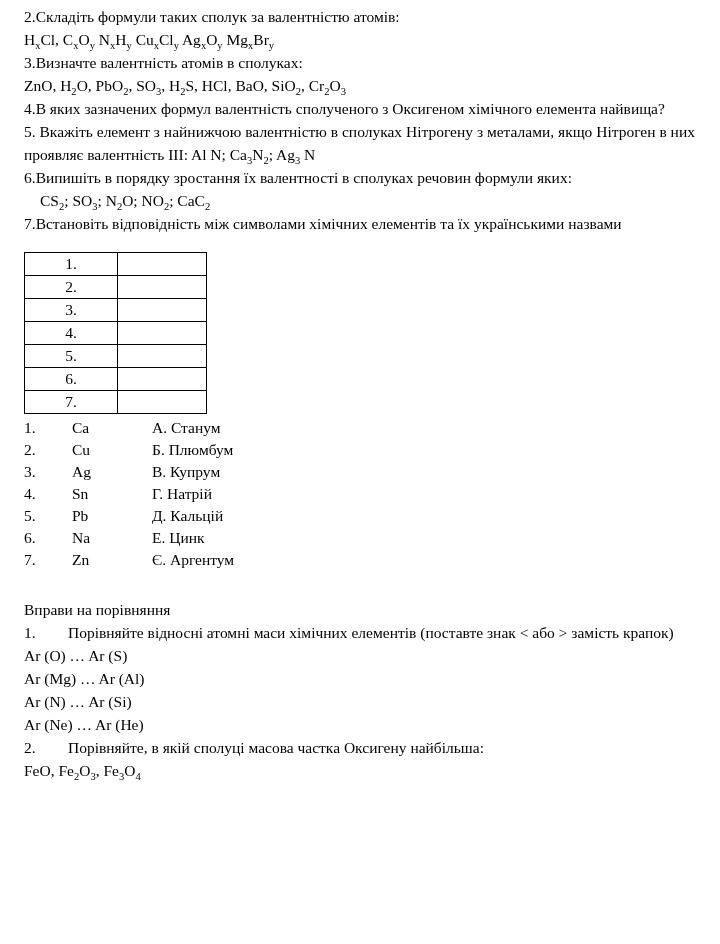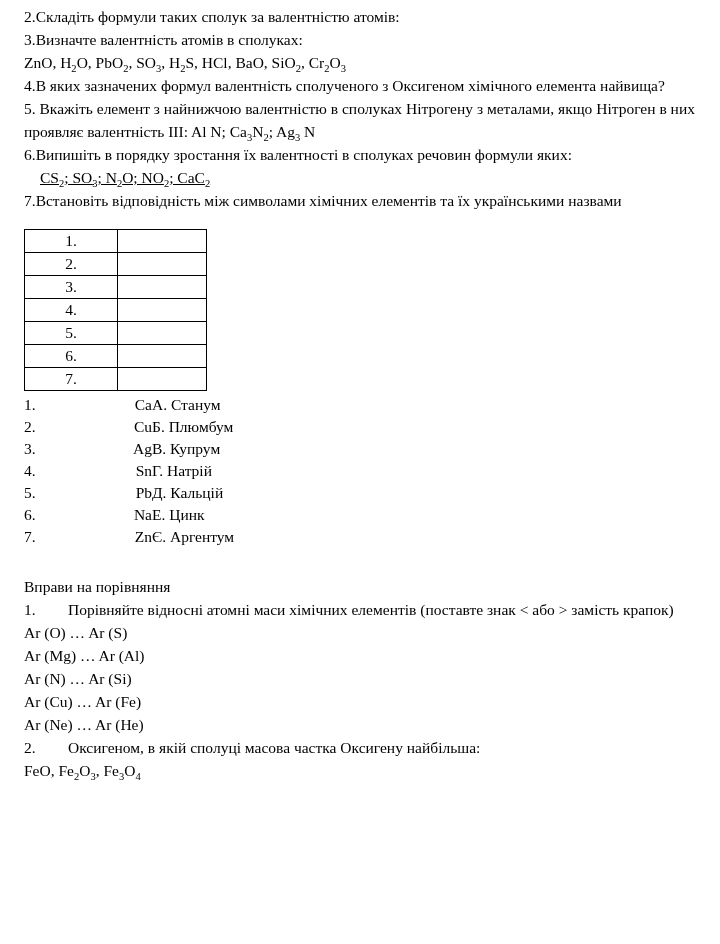--- a/index.html
+++ b/index.html
@@ -20,50 +20,51 @@
   }
   .line {
     line-height: 23px;
     white-space: pre-wrap;
   }
   sub {
     font-size: 68%;
     line-height: 0;
     vertical-align: sub;
   }
-  .indent { padding-left: 16px; text-decoration: underline; }
+  .indent { padding-left: 16px; }
 
   table.answers {
     border-collapse: collapse;
     margin: 17px 0 3px 0;
   }
   table.answers td {
     border: 1.5px solid #000;
     height: 22px;
     padding: 0;
     font-size: 15.5px;
   }
   td.num   { width: 92px; text-align: center; }
   td.blank { width: 88px; }
 
   .matches { margin-top: 2px; }
   .match-row { display: flex; line-height: 22px; }
   .match-num  { width: 48px; }
-  .match-sym  { width: 80px; text-align: right; }
+  .match-sym  { width: 80px; }
   .match-name { flex: 1; }
 
   .cmp-heading { margin-top: 27px; }
   .cmp-num { display: inline-block; width: 44px; }
 </style>
 </head>
 <body>
 
 <div class="page">
 
   <div class="line">2.Складіть формули таких сполук за валентністю атомів:</div>
+  <div class="line">H<sub>x</sub>Cl, C<sub>x</sub>O<sub>y</sub> N<sub>x</sub>H<sub>y</sub> Cu<sub>x</sub>Cl<sub>y</sub> Ag<sub>x</sub>O<sub>y</sub> Mg<sub>x</sub>Br<sub>y</sub></div>
 
   <div class="line">3.Визначте валентність атомів в сполуках:</div>
   <div class="line">ZnO, H<sub>2</sub>O, PbO<sub>2</sub>, SO<sub>3</sub>, H<sub>2</sub>S, HCl, BaO, SiO<sub>2</sub>, Cr<sub>2</sub>O<sub>3</sub></div>
 
   <div class="line">4.В яких зазначених формул валентність сполученого з Оксигеном хімічного елемента найвища?</div>
 
   <div class="line">5. Вкажіть елемент з найнижчою валентністю в сполуках Нітрогену з металами, якщо Нітроген в них проявляє валентність III: Al N; Ca<sub>3</sub>N<sub>2</sub>; Ag<sub>3</sub> N</div>
 
   <div class="line">6.Випишіть в порядку зростання їх валентності в сполуках речовин формули яких:</div>
   <div class="line indent">CS<sub>2</sub>; SO<sub>3</sub>; N<sub>2</sub>O; NO<sub>2</sub>; CaC<sub>2</sub></div>
@@ -141,20 +142,19 @@
     </div>
   </div>
 
   <div class="line cmp-heading">Вправи на порівняння</div>
 
   <div class="line"><span class="cmp-num">1.</span><span>Порівняйте відносні атомні маси хімічних елементів (поставте знак &lt; або &gt; замість крапок)</span></div>
 
   <div class="line">Ar (O) … Ar (S)</div>
   <div class="line">Ar (Mg) … Ar (Al)</div>
   <div class="line">Ar (N) … Ar (Si)</div>
-  <div class="line">Ar (Cu) … Ar (Fe)</div>
   <div class="line">Ar (Ne) … Ar (He)</div>
 
-  <div class="line"><span class="cmp-num">2.</span><span>Оксигеном, в якій сполуці масова частка Оксигену найбільша:</span></div>
+  <div class="line"><span class="cmp-num">2.</span><span>Порівняйте, в якій сполуці масова частка Оксигену найбільша:</span></div>
 
   <div class="line">FeO, Fe<sub>2</sub>O<sub>3</sub>, Fe<sub>3</sub>O<sub>4</sub></div>
 
 </div>
 
 </body></html>

